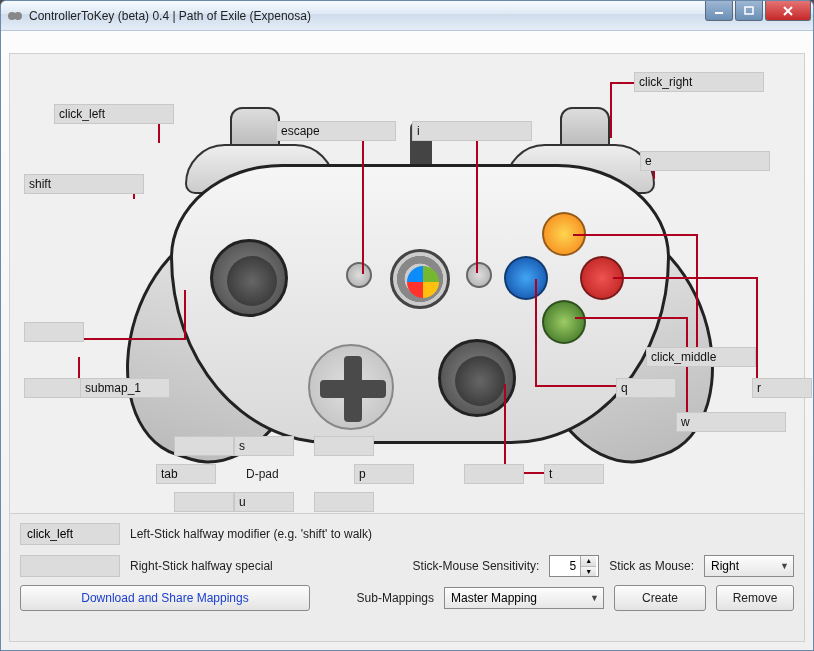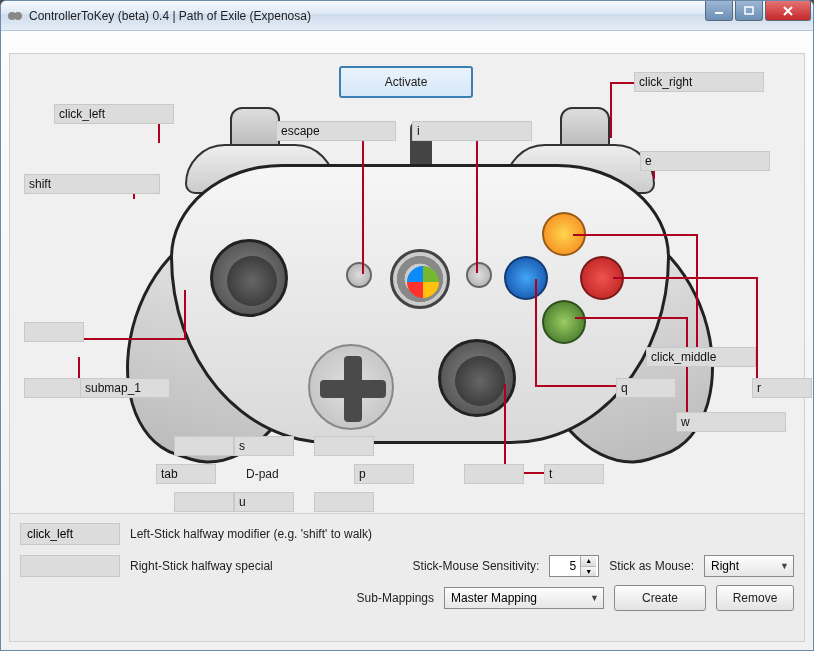--- a/index.html
+++ b/index.html
@@ -170,23 +170,20 @@
           </svg>
         </div>
     </div>
   </div>
 
 
   <div class="client">
 
     <div class="canvas">
 
-      <div class="activate-btn">
-        <span>Activate</span>
-      </div>
 
       <div class="controller">
         <div class="trigger-l"></div>
         <div class="trigger-r"></div>
         <div class="bumper-l"></div>
         <div class="bumper-r"></div>
         <div class="cable"></div>
         <div class="grip-l"></div>
         <div class="grip-r"></div>
         <div class="ctrl-body"></div>
@@ -221,21 +218,21 @@
       <div class="lead" style="left:525px;top:331px;width:88px;height:2px"></div>
       <div class="lead" style="left:494px;top:330px;width:2px;height:90px"></div>
       <div class="lead" style="left:494px;top:418px;width:45px;height:2px"></div>
       <div class="lead" style="left:174px;top:236px;width:2px;height:50px"></div>
       <div class="lead" style="left:60px;top:284px;width:116px;height:2px"></div>
       <div class="lead" style="left:68px;top:303px;width:2px;height:30px"></div>
 
       <div class="map" style="left:44px;top:50px;width:120px">
           <span>click_left</span>
         </div>
-      <div class="map" style="left:14px;top:120px;width:136px">
+      <div class="map" style="left:14px;top:120px;width:120px">
           <span>shift</span>
         </div>
       <div class="map" style="left:266px;top:67px;width:120px">
           <span>escape</span>
         </div>
       <div class="map" style="left:402px;top:67px;width:120px">
           <span>i</span>
         </div>
       <div class="map" style="left:624px;top:18px;width:130px">
           <span>click_right</span>
@@ -322,20 +319,23 @@
               <div>▼</div>
             </div>
         </div>
         <span class="text">Stick as Mouse:</span>
         <div class="combo" style="width:90px">
           <span>Right</span>
             <span class="arrow">▼</span>
         </div>
       </div>
       <div class="row" style="margin-top:8px">
+        <div class="btn dl">
+            <span>Download and Share Mappings</span>
+          </div>
         <span style="flex:1"></span>
         <span class="text">Sub-Mappings</span>
         <div class="combo" style="width:160px">
           <span>Master Mapping</span>
             <span class="arrow">▼</span>
         </div>
         <div class="btn" style="width:92px">
             <span>Create</span>
           </div>
         <div class="btn" style="width:78px">

